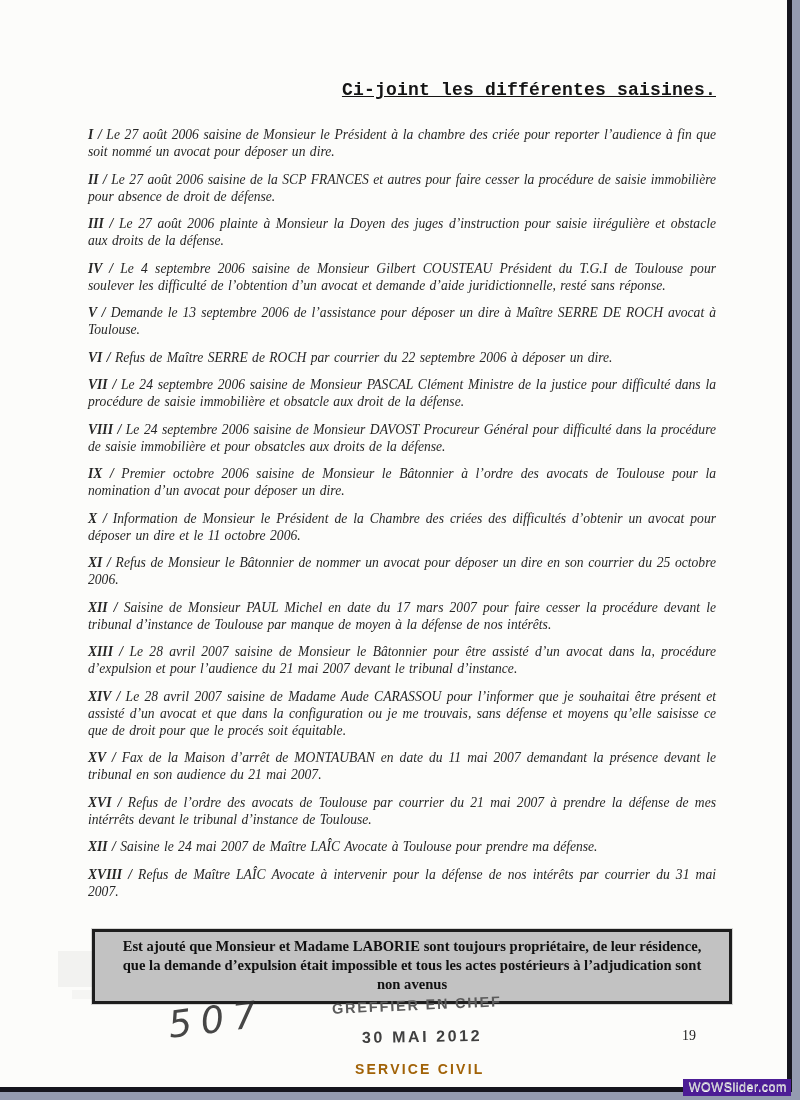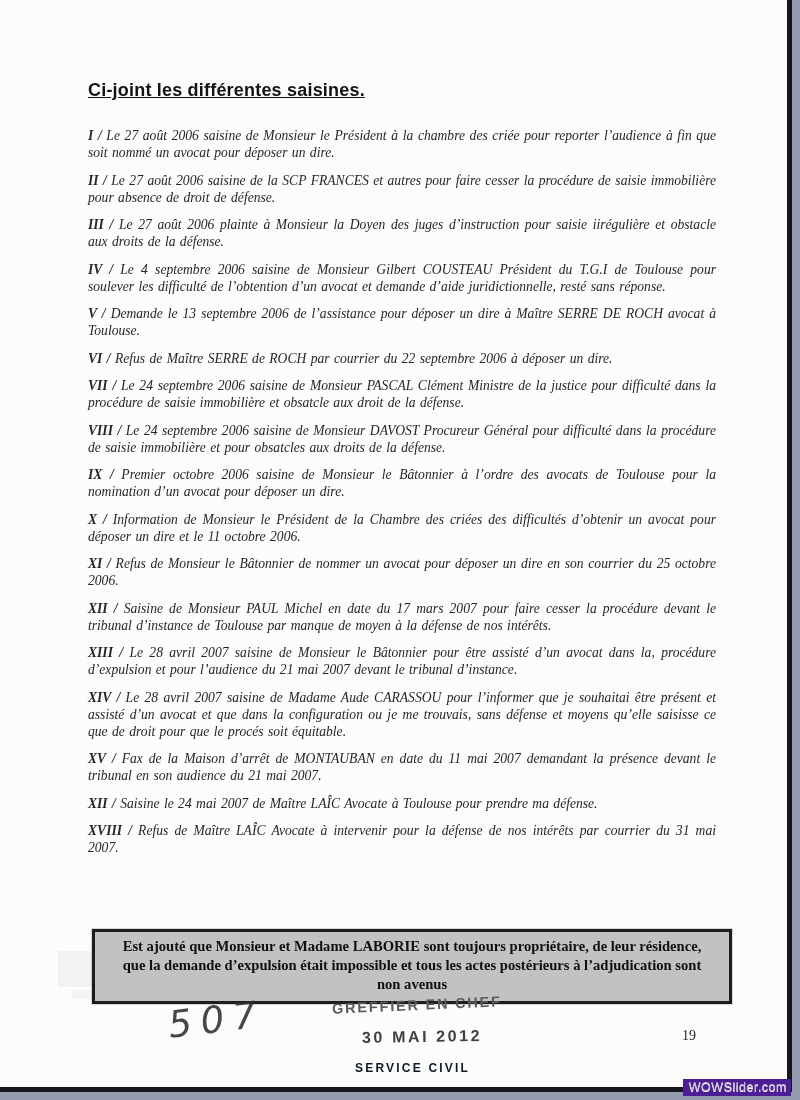--- a/index.html
+++ b/index.html
@@ -8,23 +8,23 @@
     position:relative; width:800px; height:1100px; overflow:hidden;
     background:#949bb0; font-family:"Liberation Serif", serif;
   }
   .page {
     position:absolute; left:0; top:0; width:787px; height:1087px;
     background:#fcfcfa;
     border-right:5px solid #16161e; border-bottom:5px solid #16161e;
   }
   .content { padding:80px 71px 0 88px; }
   .doc-title {
-    text-align:left; font-size:18px; font-weight:bold; color:#141414;
+    text-align:right; font-size:18px; font-weight:bold; color:#141414;
     text-decoration:underline; letter-spacing:0.2px; margin-bottom:26px;
-    font-family:Liberation Sans, sans-serif;
+    font-family:Liberation Mono, monospace;
   }
   .items { width:628px; }
   .item {
     font-style:italic; font-size:13.6px; line-height:17px; color:#262626;
     text-align:justify; margin-bottom:10.5px; word-spacing:1px;
   }
   .item .num { font-weight:bold; }
   .smudge { position:absolute; pointer-events:none; }
   .s1 { left:58px; top:951px; width:664px; height:36px; background:rgba(110,110,110,0.07); }
   .s2 { left:72px; top:990px; width:636px; height:9px; background:rgba(110,110,110,0.05); }
@@ -39,21 +39,21 @@
     font-family:"DejaVu Sans", sans-serif; font-style:italic; font-weight:400;
     font-size:37px; letter-spacing:9px; color:#2e2e2e;
     transform:rotate(-7deg); opacity:0.88;
   }
   .stamp {
     position:absolute; z-index:3; font-family:"Liberation Sans", sans-serif;
     font-weight:700; white-space:nowrap;
   }
   .stamp-1 { left:332px; top:997px; font-size:14.5px; letter-spacing:1.8px; color:#5b5b5b; transform:rotate(-2.5deg); }
   .stamp-2 { left:362px; top:1028px; font-size:16px;   letter-spacing:2.6px; color:#3f3f3f; transform:rotate(-1deg); }
-  .stamp-3 { left:355px; top:1061px; font-size:12px; letter-spacing:2.2px; color:#0f172a; }
+  .stamp-3 { left:355px; top:1061px; font-size:14px; letter-spacing:2.2px; color:#a16207; }
   .page-number { position:absolute; left:682px; top:1028px; font-size:14px; color:#1e1e1e; z-index:3; }
   .watermark {
     position:absolute; right:9px; bottom:4px; z-index:9;
     background:#4c1d95; color:#c3c3ca; padding:1px 4px 2px 6px;
     font-family:"Liberation Sans", sans-serif; font-size:12.5px; letter-spacing:0.5px;
     text-shadow:0 1px 0 #ffffff;
   }
 </style>
 </head>
 <body>
@@ -71,20 +71,21 @@
         <p class="item"><span class="num">VI /</span> <span>Refus de Maître SERRE de ROCH par courrier du 22 septembre 2006 à déposer un dire.</span></p>
         <p class="item"><span class="num">VII /</span> <span>Le 24 septembre 2006 saisine de Monsieur PASCAL Clément Ministre de la justice pour difficulté dans la procédure de saisie immobilière et obsatcle aux droit de la défense.</span></p>
         <p class="item"><span class="num">VIII /</span> <span>Le 24 septembre 2006 saisine de Monsieur DAVOST Procureur Général pour difficulté dans la procédure de saisie immobilière et pour obsatcles aux droits de la défense.</span></p>
         <p class="item"><span class="num">IX /</span> <span>Premier octobre 2006 saisine de Monsieur le Bâtonnier à l’ordre des avocats de Toulouse pour la nomination d’un avocat pour déposer un dire.</span></p>
         <p class="item"><span class="num">X /</span> <span>Information de Monsieur le Président de la Chambre des criées des difficultés d’obtenir un avocat pour déposer un dire et le 11 octobre 2006.</span></p>
         <p class="item"><span class="num">XI /</span> <span>Refus de Monsieur le Bâtonnier de nommer un avocat pour déposer un dire en son courrier du 25 octobre 2006.</span></p>
         <p class="item"><span class="num">XII /</span> <span>Saisine de Monsieur PAUL Michel en date du 17 mars 2007 pour faire cesser la procédure devant le tribunal d’instance de Toulouse par manque de moyen à la défense de nos intérêts.</span></p>
         <p class="item"><span class="num">XIII /</span> <span>Le 28 avril 2007 saisine de Monsieur le Bâtonnier pour être assisté d’un avocat dans la, procédure d’expulsion et pour l’audience du 21 mai 2007 devant le tribunal d’instance.</span></p>
         <p class="item"><span class="num">XIV /</span> <span>Le 28 avril 2007 saisine de Madame Aude CARASSOU  pour l’informer que je souhaitai être présent et assisté d’un avocat et que dans la configuration ou je me trouvais, sans défense et moyens qu’elle saisisse ce que de droit pour que le procés soit équitable.</span></p>
         <p class="item"><span class="num">XV /</span> <span>Fax de la Maison d’arrêt de MONTAUBAN en date du 11 mai 2007 demandant la présence devant le tribunal en son audience du 21 mai 2007.</span></p>
+        <p class="item"><span class="num">XVI /</span> <span>Refus de l’ordre des avocats de Toulouse par courrier du 21 mai 2007 à prendre la défense de mes intérrêts devant le tribunal d’instance de Toulouse.</span></p>
         <p class="item"><span class="num">XII /</span> <span>Saisine le 24 mai 2007 de Maître LAÎC Avocate à Toulouse pour prendre ma défense.</span></p>
         <p class="item"><span class="num">XVIII /</span> <span>Refus  de Maître LAÎC Avocate à intervenir pour la défense de nos intérêts par courrier du 31 mai 2007.</span></p>
       </div>
     </div>
 
     <div class="smudge s1"></div>
     <div class="smudge s2"></div>
 
     <div class="highlight-box">Est ajouté que Monsieur et Madame LABORIE sont toujours propriétaire, de leur résidence, que la demande d’expulsion était impossible et tous les actes postérieurs à l’adjudication sont non avenus</div>
 

